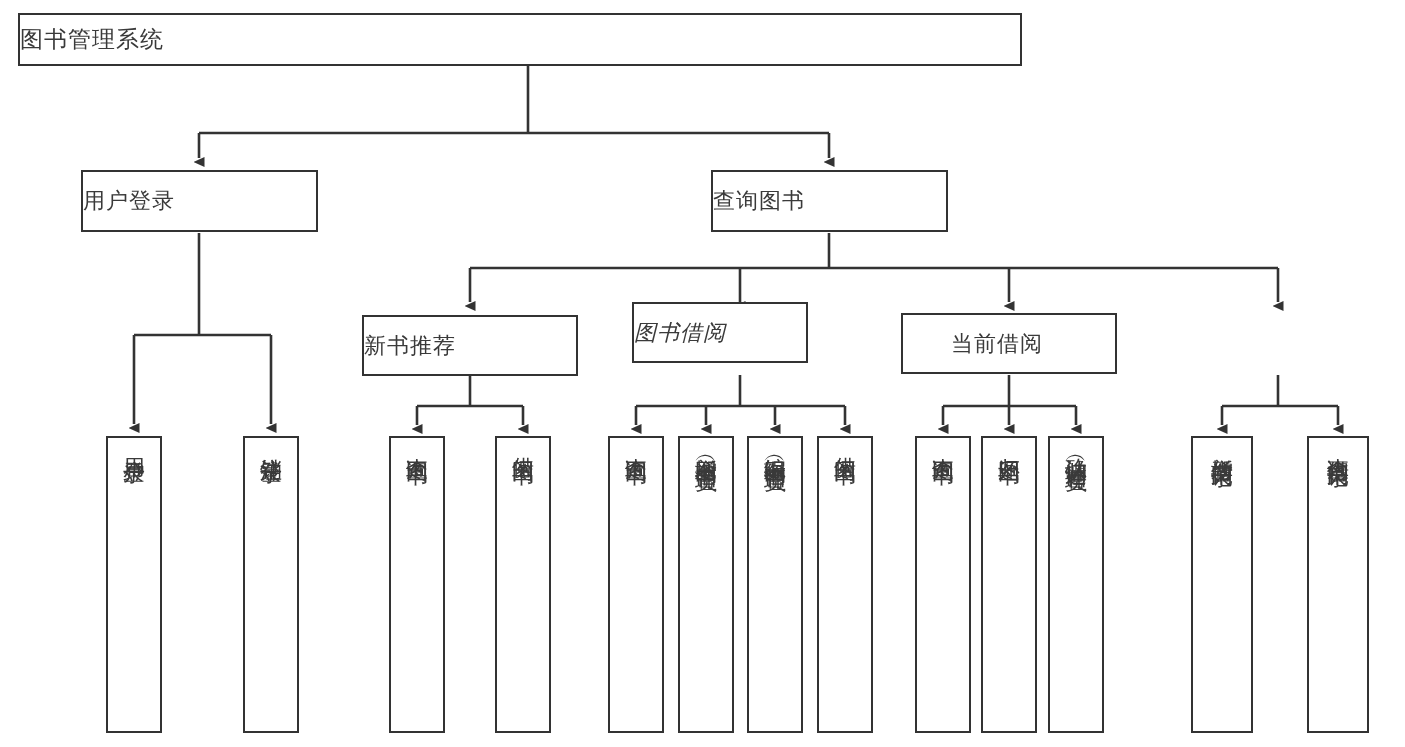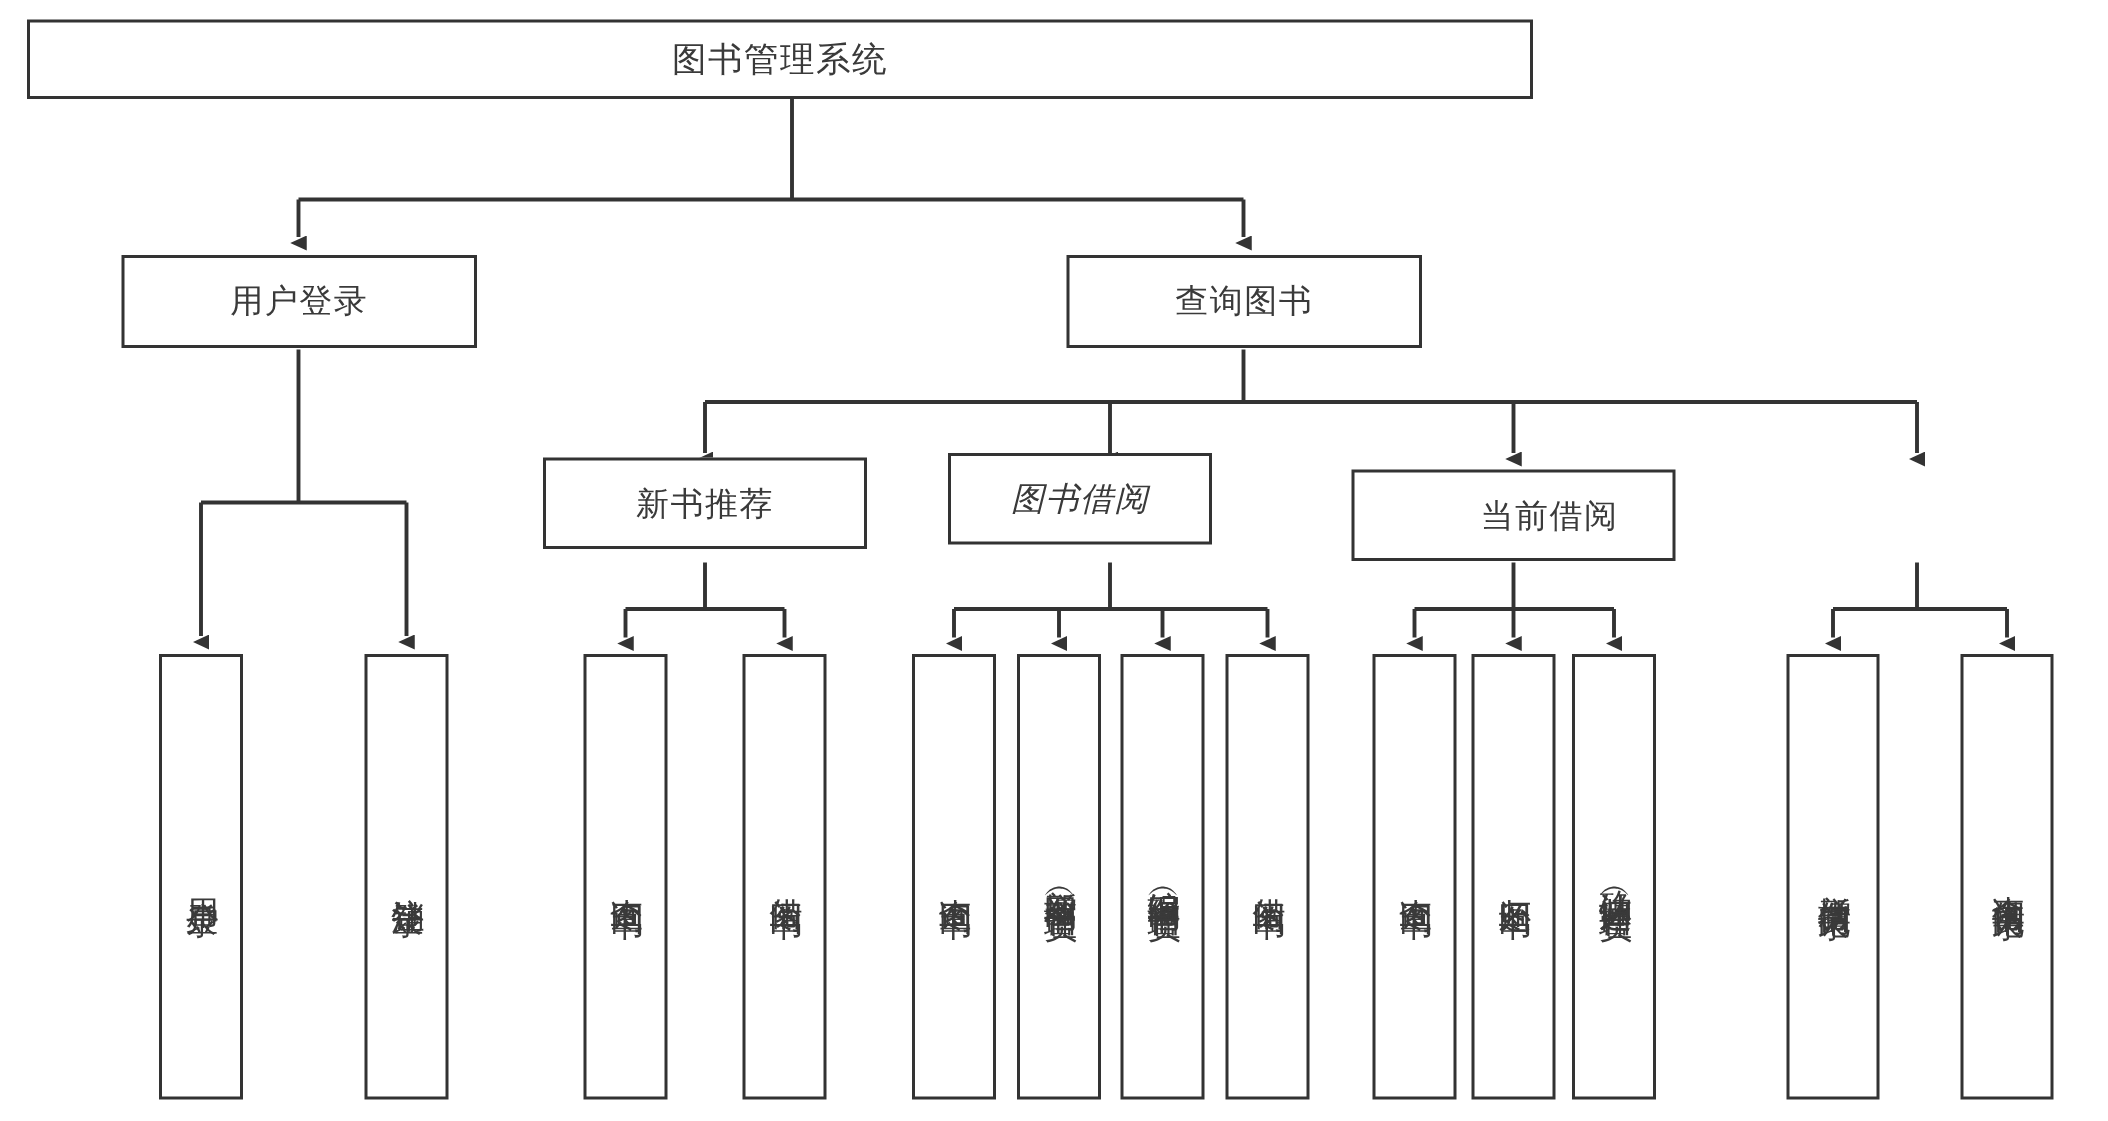--- a/index.html
+++ b/index.html
@@ -25,21 +25,20 @@
     height: 747px;
     pointer-events: none;
   }
   .node {
     position: absolute;
     box-sizing: border-box;
     border: 2px solid #333333;
     background: #ffffff;
     display: flex;
     align-items: center;
-    justify-content: center;
     color: #3a3a3a;
     overflow: hidden;
   }
   .node.h {
     font-size: 22px;
     letter-spacing: 1px;
   }
   .node.v {
     writing-mode: vertical-rl;
     text-orientation: upright;
@@ -130,21 +129,21 @@
     <span>图书管理系统</span>
   </div>
 
   <div class="node h" style="left:81px; top:170px; width:237px; height:62px;">
     <span>用户登录</span>
   </div>
   <div class="node h" style="left:711px; top:170px; width:237px; height:62px;">
     <span>查询图书</span>
   </div>
 
-  <div class="node h" style="left:362px; top:305px; width:216px; height:61px;">
+  <div class="node h" style="left:362px; top:315px; width:216px; height:61px;">
     <span>新书推荐</span>
   </div>
   <div class="node h" style="left:632px; top:302px; width:176px; height:61px;font-style:italic;">
     <span>图书借阅</span>
   </div>
   <div class="node h" style="left:901px; top:313px; width:216px; height:61px;padding-left:48px;">
     <span>当前借阅</span>
   </div>
 
   <div class="node v" style="left:106px; top:436px; width:56px; height:297px;">

